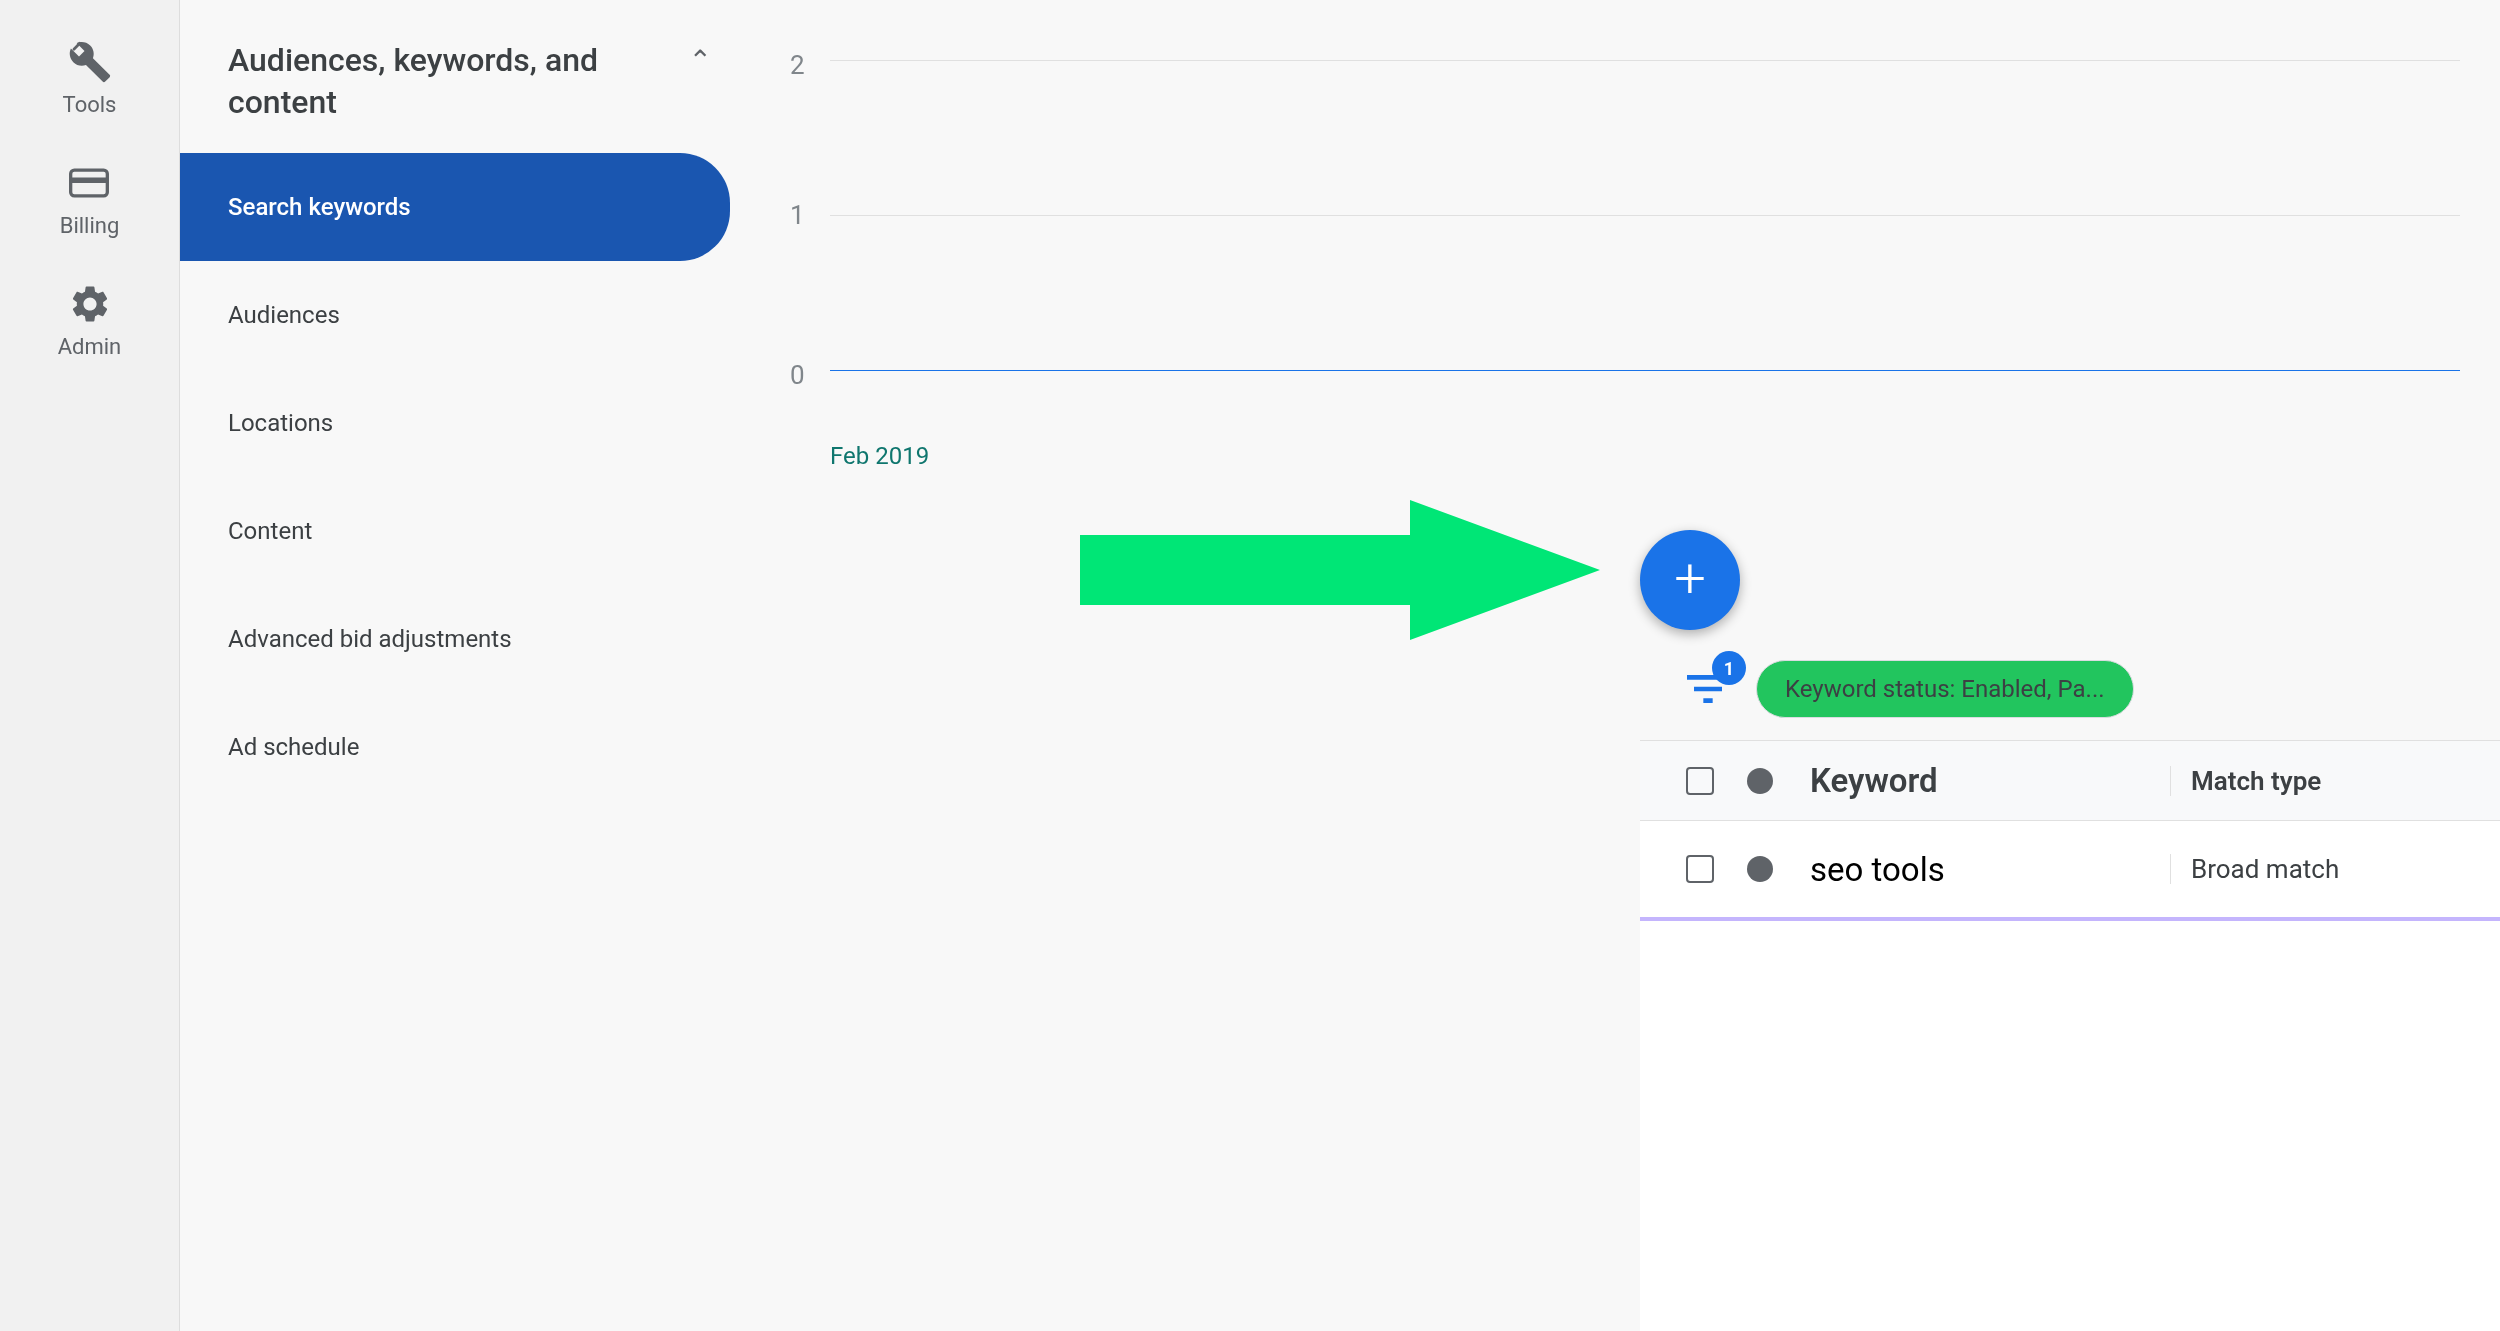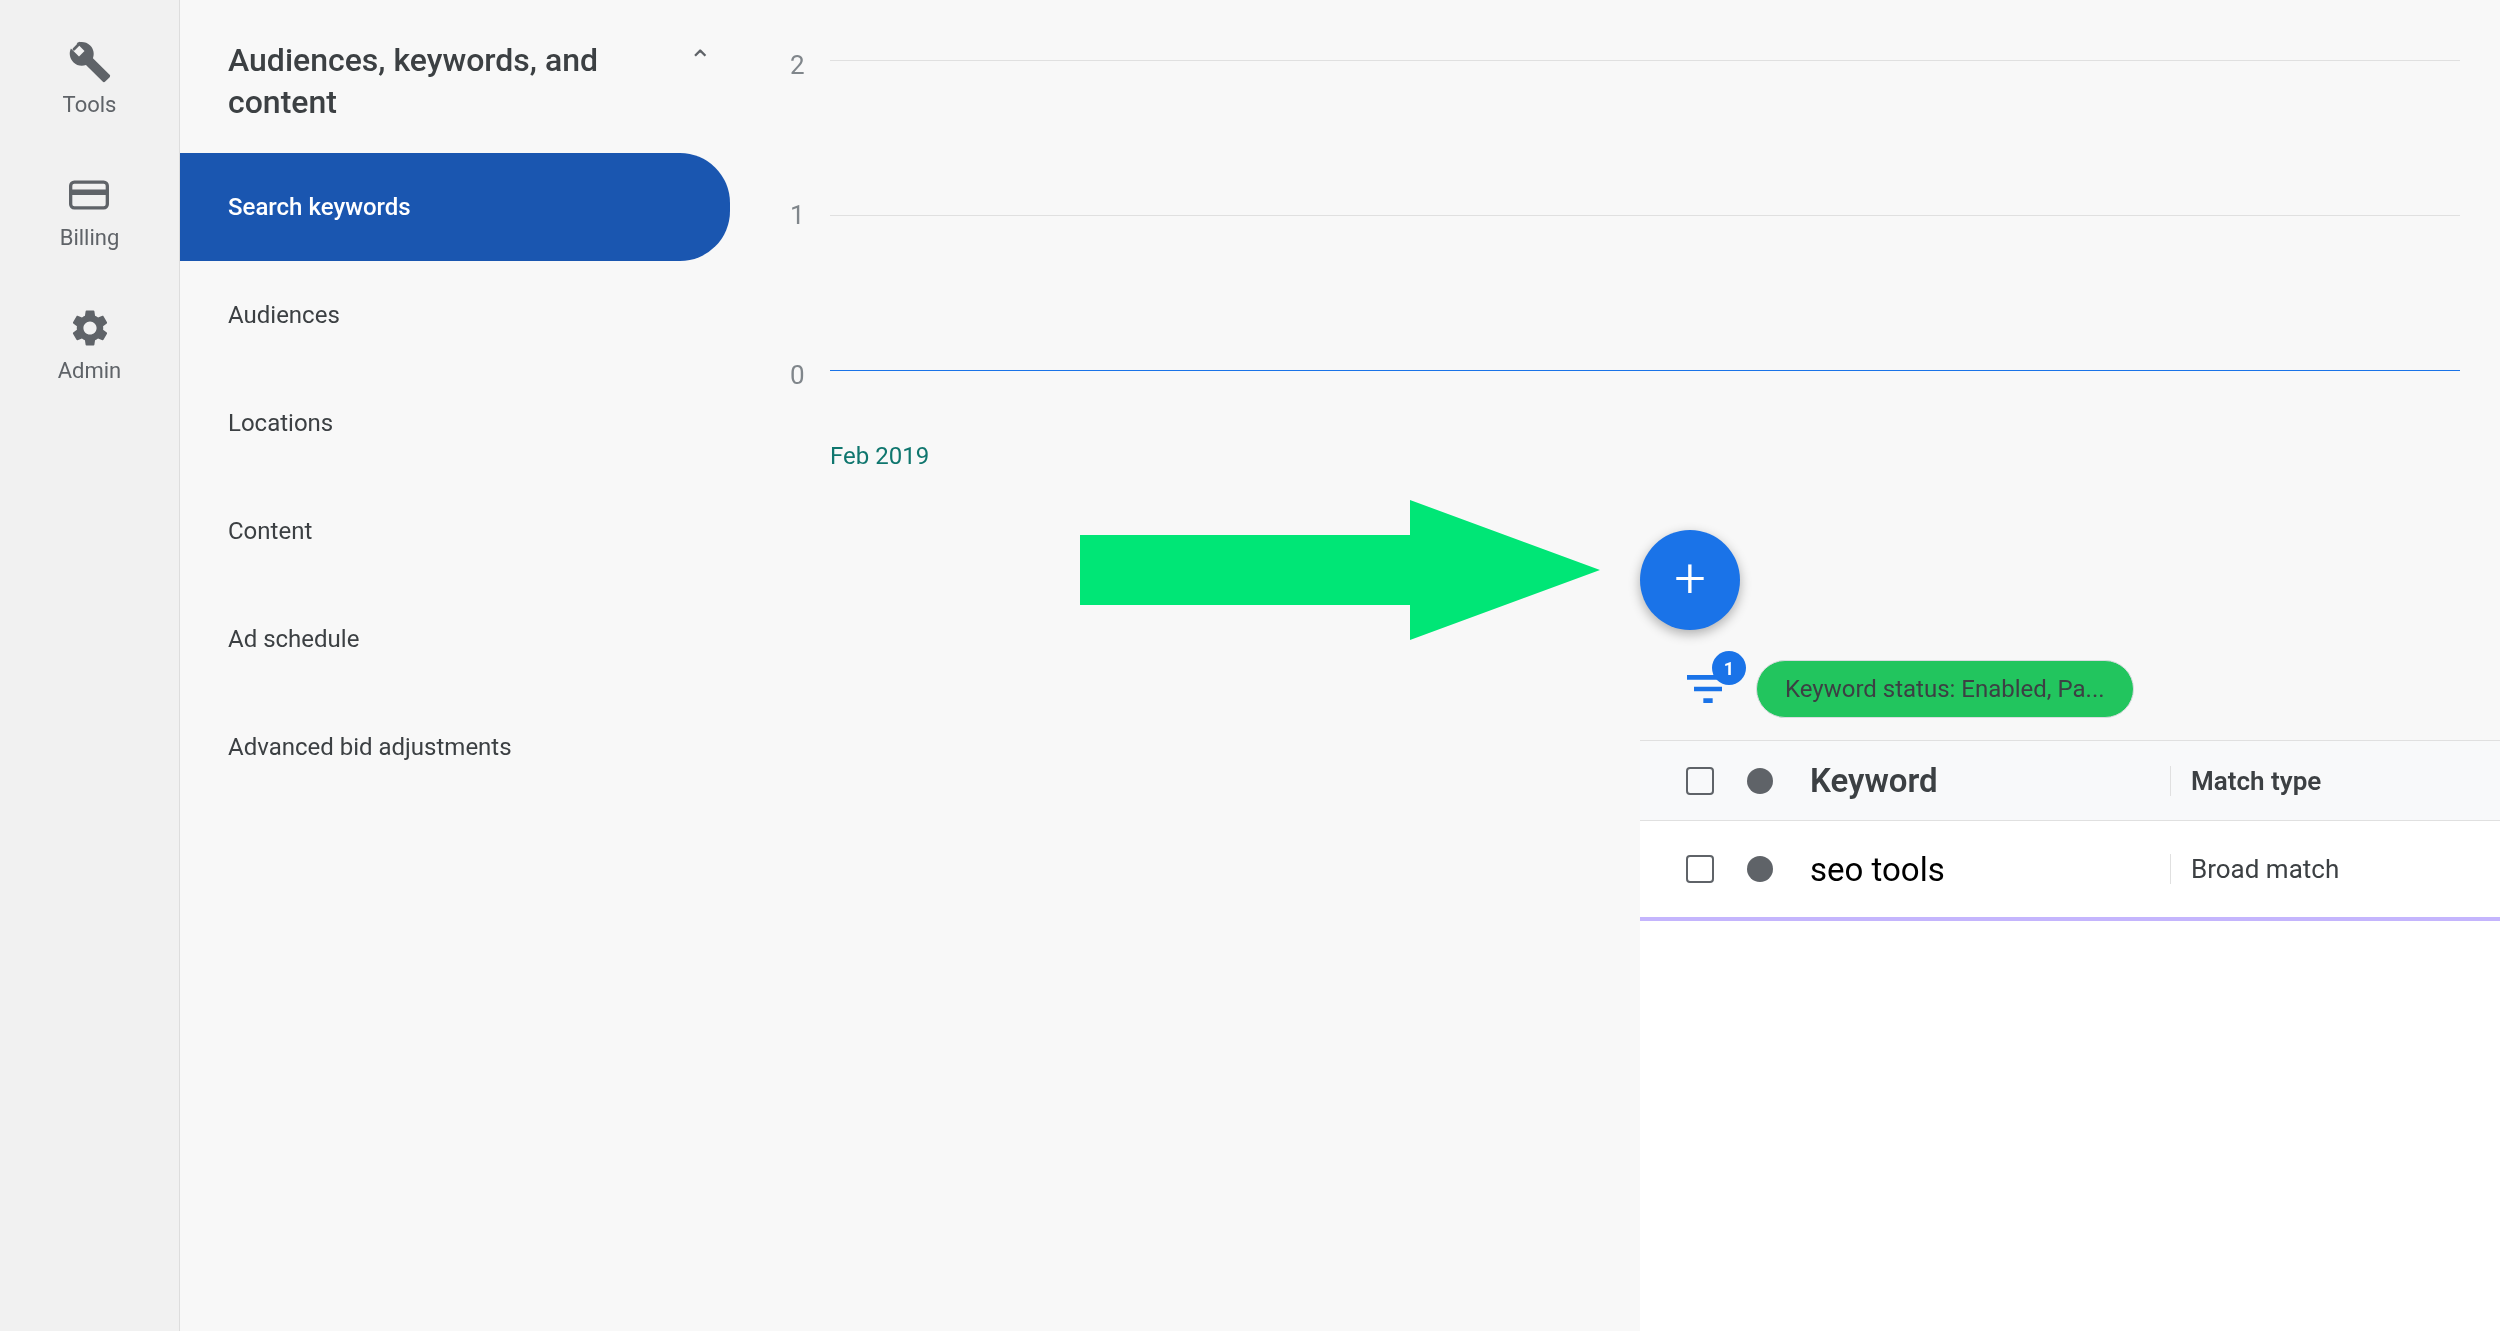--- a/index.html
+++ b/index.html
@@ -13,21 +13,21 @@
     }
 
     
     .icon-sidebar {
       width: 180px;
       background: #f1f1f1;
       display: flex;
       flex-direction: column;
       align-items: center;
       padding-top: 40px;
-      gap: 56px;
+      gap: 44px;
       border-right: 1px solid #ddd;
       flex-shrink: 0;
     }
     .icon-sidebar-item {
       display: flex;
       flex-direction: column;
       align-items: center;
       gap: 8px;
       cursor: pointer;
       color: #5f6368;
@@ -278,24 +278,24 @@
   <div class="nav-item">
     <span>Audiences</span>
   </div>
   <div class="nav-item" style="position:relative;">
     <span>Locations</span>
   </div>
   <div class="nav-item">
     <span>Content</span>
   </div>
   <div class="nav-item">
+    <span>Advanced bid adjustments</span>
+  </div>
+  <div class="nav-item">
     <span>Ad schedule</span>
-  </div>
-  <div class="nav-item">
-    <span>Advanced bid adjustments</span>
   </div>
 </div>
 
 <div class="main-content">
 
   <div class="chart-area">
 
     <div style="position:absolute; left:30px; top:50px; font-size:26px; color:#80868b;">2</div>
     <div style="position:absolute; left:30px; top:200px; font-size:26px; color:#80868b;">1</div>
     <div style="position:absolute; left:30px; top:360px; font-size:26px; color:#80868b;">0</div>

